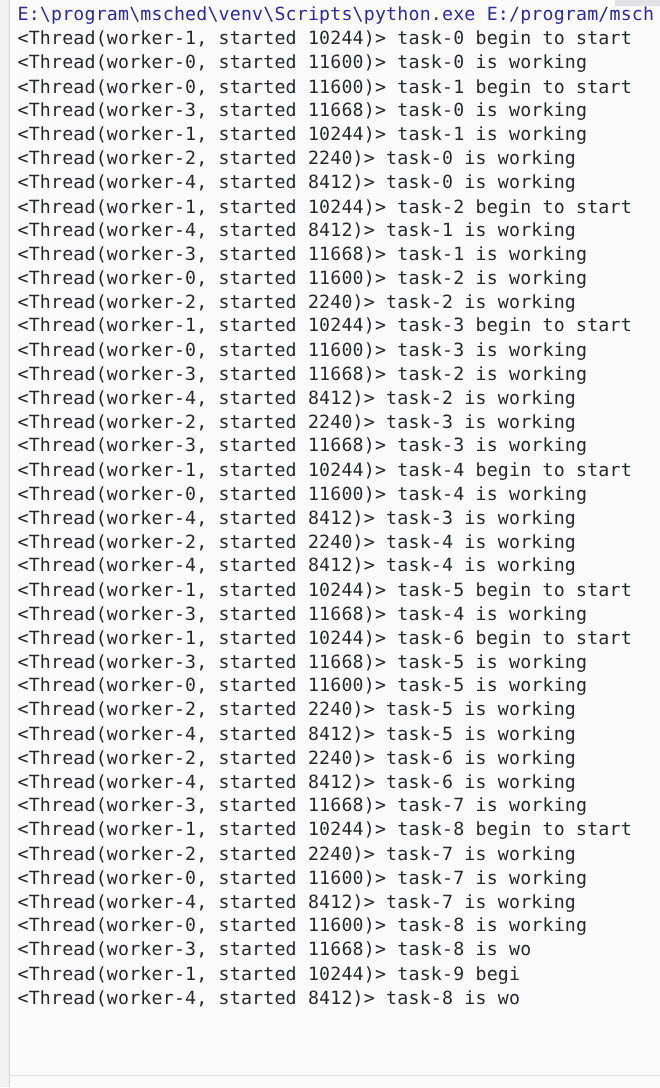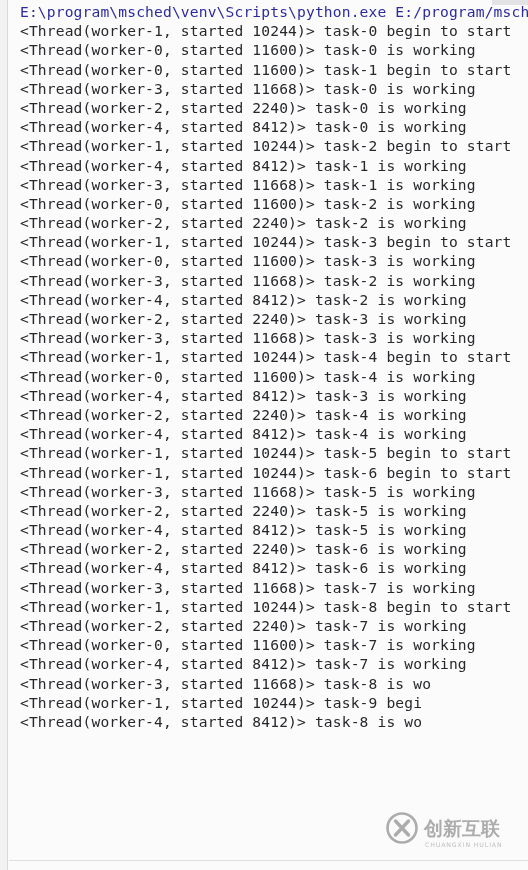--- a/index.html
+++ b/index.html
@@ -60,21 +60,20 @@
   .console-line {
     height: 19.2px;
     line-height: 19.2px;
     font-size: 14.6px;
     letter-spacing: 0.15px;
     white-space: pre;
     overflow: hidden;
     padding-left: 5px;
     color: #26282b;
     font-family: "DejaVu Sans Mono", "Liberation Mono", monospace;
-    margin-left: 6px;
   }
 
   .console-line.cmd {
     color: #2b2b9e;
   }
 
   
   #watermark {
     position: absolute;
     right: 8px;
@@ -106,62 +105,56 @@
   <div id="console-gutter"></div>
   <div id="panel-top-edge"></div>
 
   <div id="console-output">
     <div class="console-line cmd">E:\program\msched\venv\Scripts\python.exe E:/program/msch</div>
     <div id="log-lines">
         <div class="console-line">&lt;Thread(worker-1, started 10244)&gt; task-0 begin to start</div>
         <div class="console-line">&lt;Thread(worker-0, started 11600)&gt; task-0 is working</div>
         <div class="console-line">&lt;Thread(worker-0, started 11600)&gt; task-1 begin to start</div>
         <div class="console-line">&lt;Thread(worker-3, started 11668)&gt; task-0 is working</div>
+        <div class="console-line">&lt;Thread(worker-1, started 10244)&gt; task-1 is working</div>
         <div class="console-line">&lt;Thread(worker-2, started 2240)&gt; task-0 is working</div>
         <div class="console-line">&lt;Thread(worker-4, started 8412)&gt; task-0 is working</div>
         <div class="console-line">&lt;Thread(worker-1, started 10244)&gt; task-2 begin to start</div>
         <div class="console-line">&lt;Thread(worker-4, started 8412)&gt; task-1 is working</div>
         <div class="console-line">&lt;Thread(worker-3, started 11668)&gt; task-1 is working</div>
         <div class="console-line">&lt;Thread(worker-0, started 11600)&gt; task-2 is working</div>
         <div class="console-line">&lt;Thread(worker-2, started 2240)&gt; task-2 is working</div>
         <div class="console-line">&lt;Thread(worker-1, started 10244)&gt; task-3 begin to start</div>
         <div class="console-line">&lt;Thread(worker-0, started 11600)&gt; task-3 is working</div>
         <div class="console-line">&lt;Thread(worker-3, started 11668)&gt; task-2 is working</div>
         <div class="console-line">&lt;Thread(worker-4, started 8412)&gt; task-2 is working</div>
         <div class="console-line">&lt;Thread(worker-2, started 2240)&gt; task-3 is working</div>
         <div class="console-line">&lt;Thread(worker-3, started 11668)&gt; task-3 is working</div>
         <div class="console-line">&lt;Thread(worker-1, started 10244)&gt; task-4 begin to start</div>
         <div class="console-line">&lt;Thread(worker-0, started 11600)&gt; task-4 is working</div>
         <div class="console-line">&lt;Thread(worker-4, started 8412)&gt; task-3 is working</div>
         <div class="console-line">&lt;Thread(worker-2, started 2240)&gt; task-4 is working</div>
         <div class="console-line">&lt;Thread(worker-4, started 8412)&gt; task-4 is working</div>
         <div class="console-line">&lt;Thread(worker-1, started 10244)&gt; task-5 begin to start</div>
+        <div class="console-line">&lt;Thread(worker-3, started 11668)&gt; task-4 is working</div>
         <div class="console-line">&lt;Thread(worker-1, started 10244)&gt; task-6 begin to start</div>
         <div class="console-line">&lt;Thread(worker-3, started 11668)&gt; task-5 is working</div>
+        <div class="console-line">&lt;Thread(worker-0, started 11600)&gt; task-5 is working</div>
         <div class="console-line">&lt;Thread(worker-2, started 2240)&gt; task-5 is working</div>
         <div class="console-line">&lt;Thread(worker-4, started 8412)&gt; task-5 is working</div>
         <div class="console-line">&lt;Thread(worker-2, started 2240)&gt; task-6 is working</div>
         <div class="console-line">&lt;Thread(worker-4, started 8412)&gt; task-6 is working</div>
         <div class="console-line">&lt;Thread(worker-3, started 11668)&gt; task-7 is working</div>
         <div class="console-line">&lt;Thread(worker-1, started 10244)&gt; task-8 begin to start</div>
         <div class="console-line">&lt;Thread(worker-2, started 2240)&gt; task-7 is working</div>
         <div class="console-line">&lt;Thread(worker-0, started 11600)&gt; task-7 is working</div>
         <div class="console-line">&lt;Thread(worker-4, started 8412)&gt; task-7 is working</div>
+        <div class="console-line">&lt;Thread(worker-0, started 11600)&gt; task-8 is working</div>
         <div class="console-line">&lt;Thread(worker-3, started 11668)&gt; task-8 is wo</div>
         <div class="console-line">&lt;Thread(worker-1, started 10244)&gt; task-9 begi</div>
         <div class="console-line">&lt;Thread(worker-4, started 8412)&gt; task-8 is wo</div>
       </div>
   </div>
 
   <div id="bottom-fade"></div>
 
-  <div id="watermark">
-    <svg width="135" height="44" viewBox="0 0 135 44" xmlns="http://www.w3.org/2000/svg">
-      <g fill="none" stroke="#8f8f8f" stroke-width="2.6">
-        <circle cx="17" cy="20" r="14.5"></circle>
-      </g>
-      <path d="M10.5 13 L23.5 27 M23.5 13 L10.5 27" stroke="#8f8f8f" stroke-width="3.4" fill="none" stroke-linecap="round"></path>
-      <text x="39" y="27" font-family="'DejaVu Sans','Liberation Sans',sans-serif" font-size="19" font-weight="bold" fill="#8f8f8f">创新互联</text>
-      <text x="40" y="39" font-family="'DejaVu Sans','Liberation Sans',sans-serif" font-size="6.2" letter-spacing="0.9" fill="#a5a5a5">CHUANGXIN HULIAN</text>
-    </svg>
-  </div>
 
 </div>
 
 </body></html>

